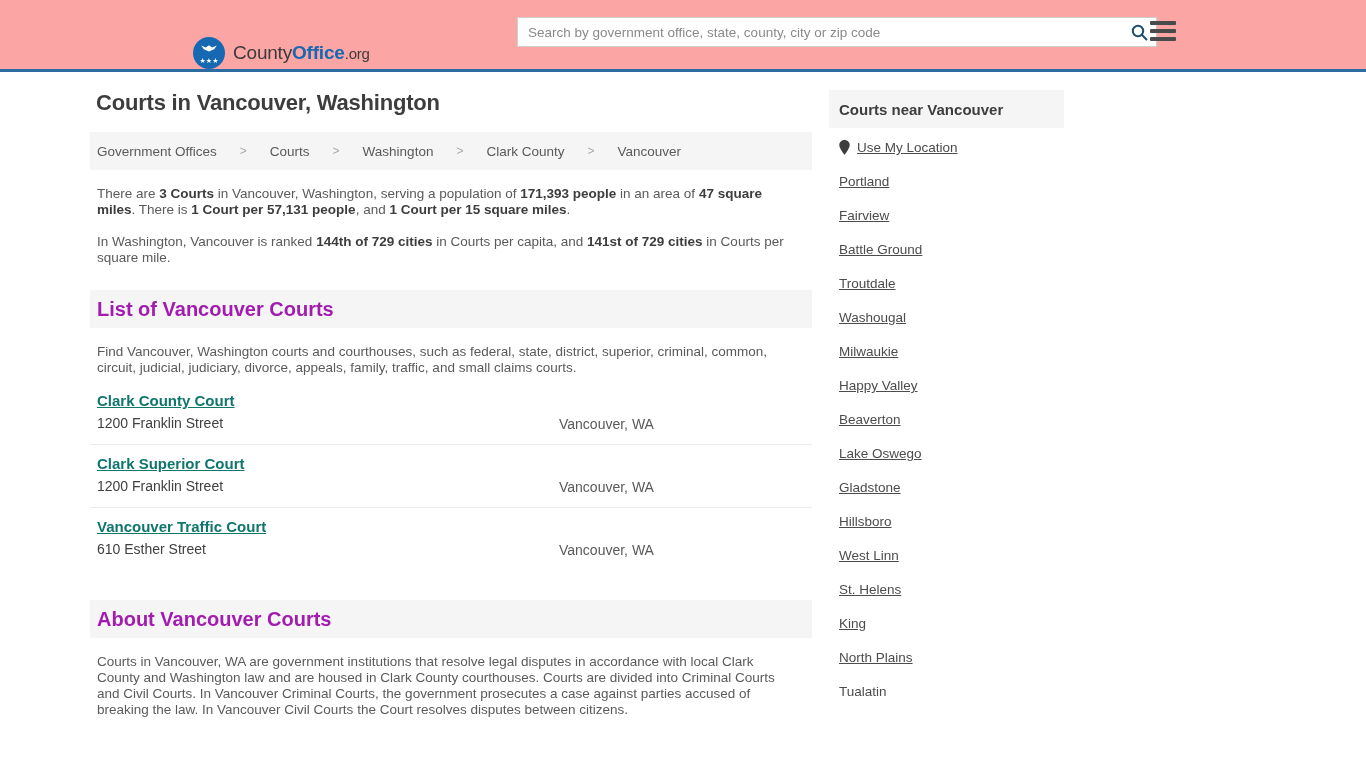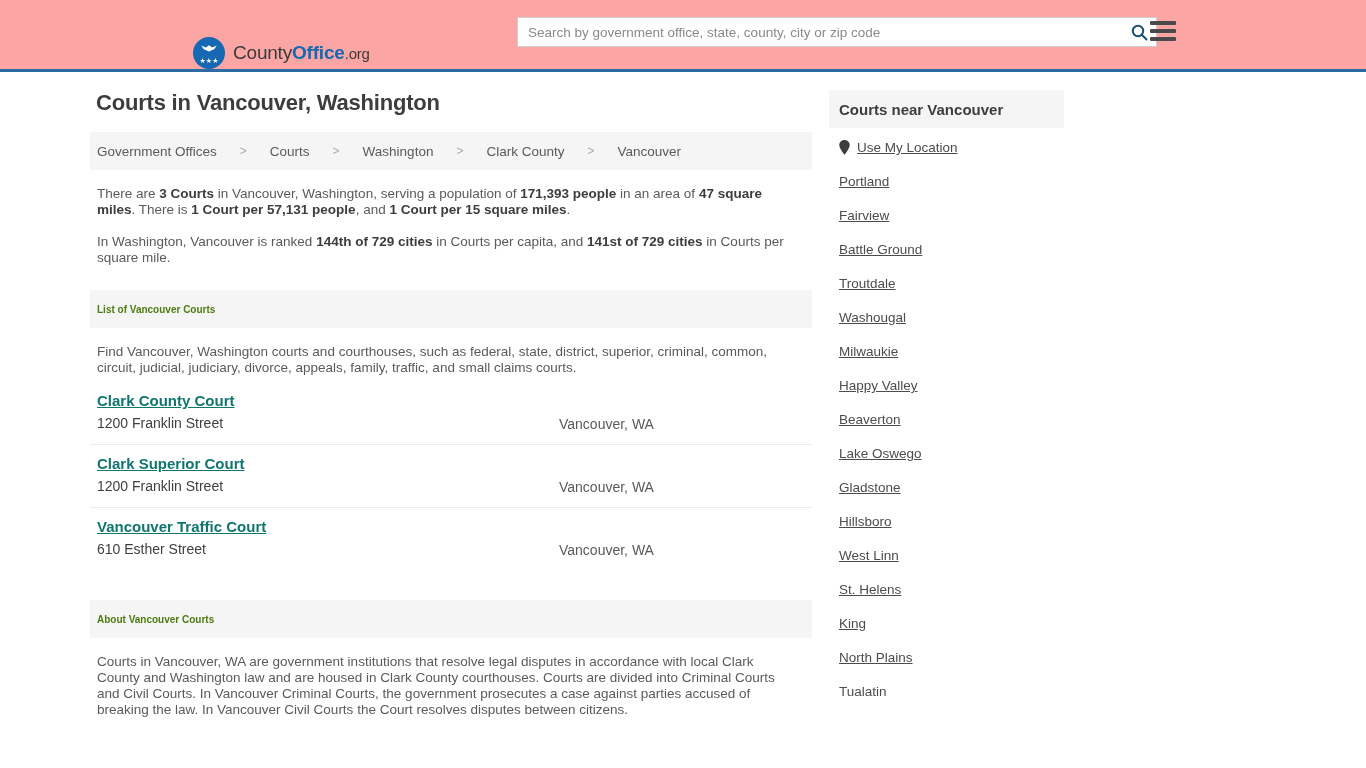--- a/index.html
+++ b/index.html
@@ -148,23 +148,23 @@
     max-width: 700px;
   }
   .body-p b { color: #3d3d3d; font-weight: bold; }
 
   .section-head {
     background: #f5f5f5;
     height: 38px;
     display: flex;
     align-items: center;
     padding-left: 7px;
-    font-size: 10px;
+    font-size: 20px;
     font-weight: bold;
-    color: #4d7c0f;
+    color: #a21caf;
     margin-top: 24px;
   }
   #about-head { margin-top: 30px; }
 
   .court-list { margin: 6px 0 0 0; }
   .court-row {
     display: flex;
     align-items: flex-start;
     padding: 10px 0 12px 7px;
     border-bottom: 1px solid #ececec;

